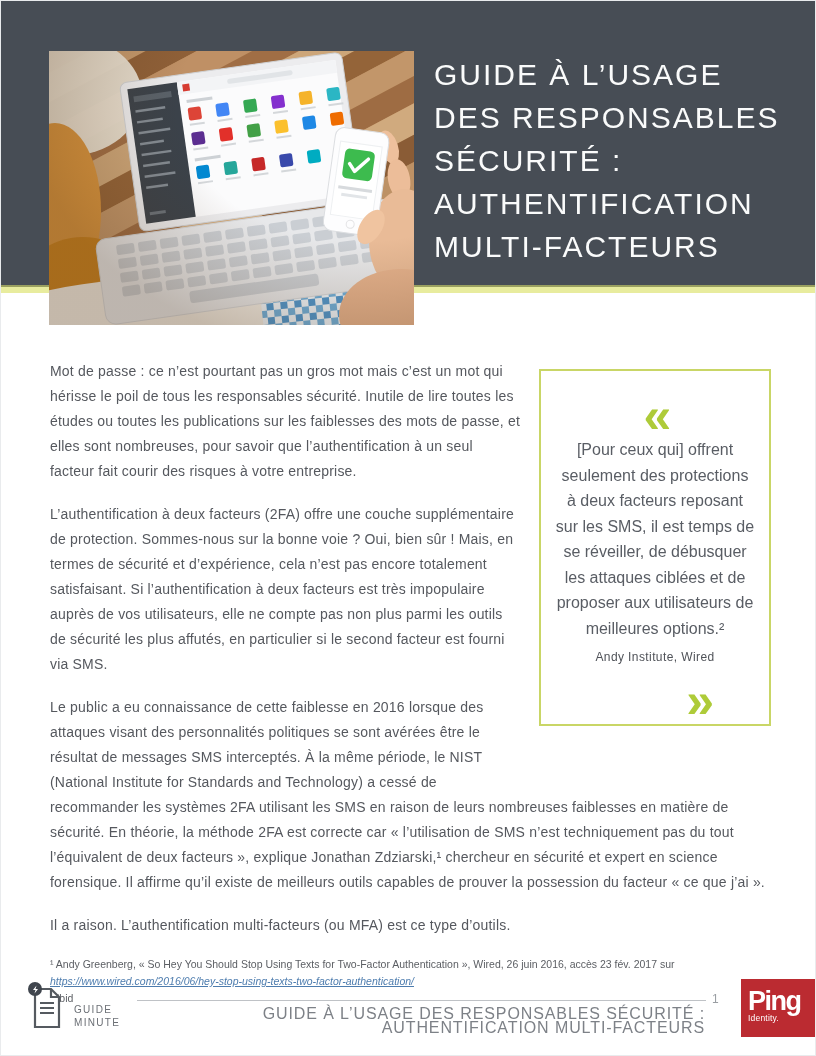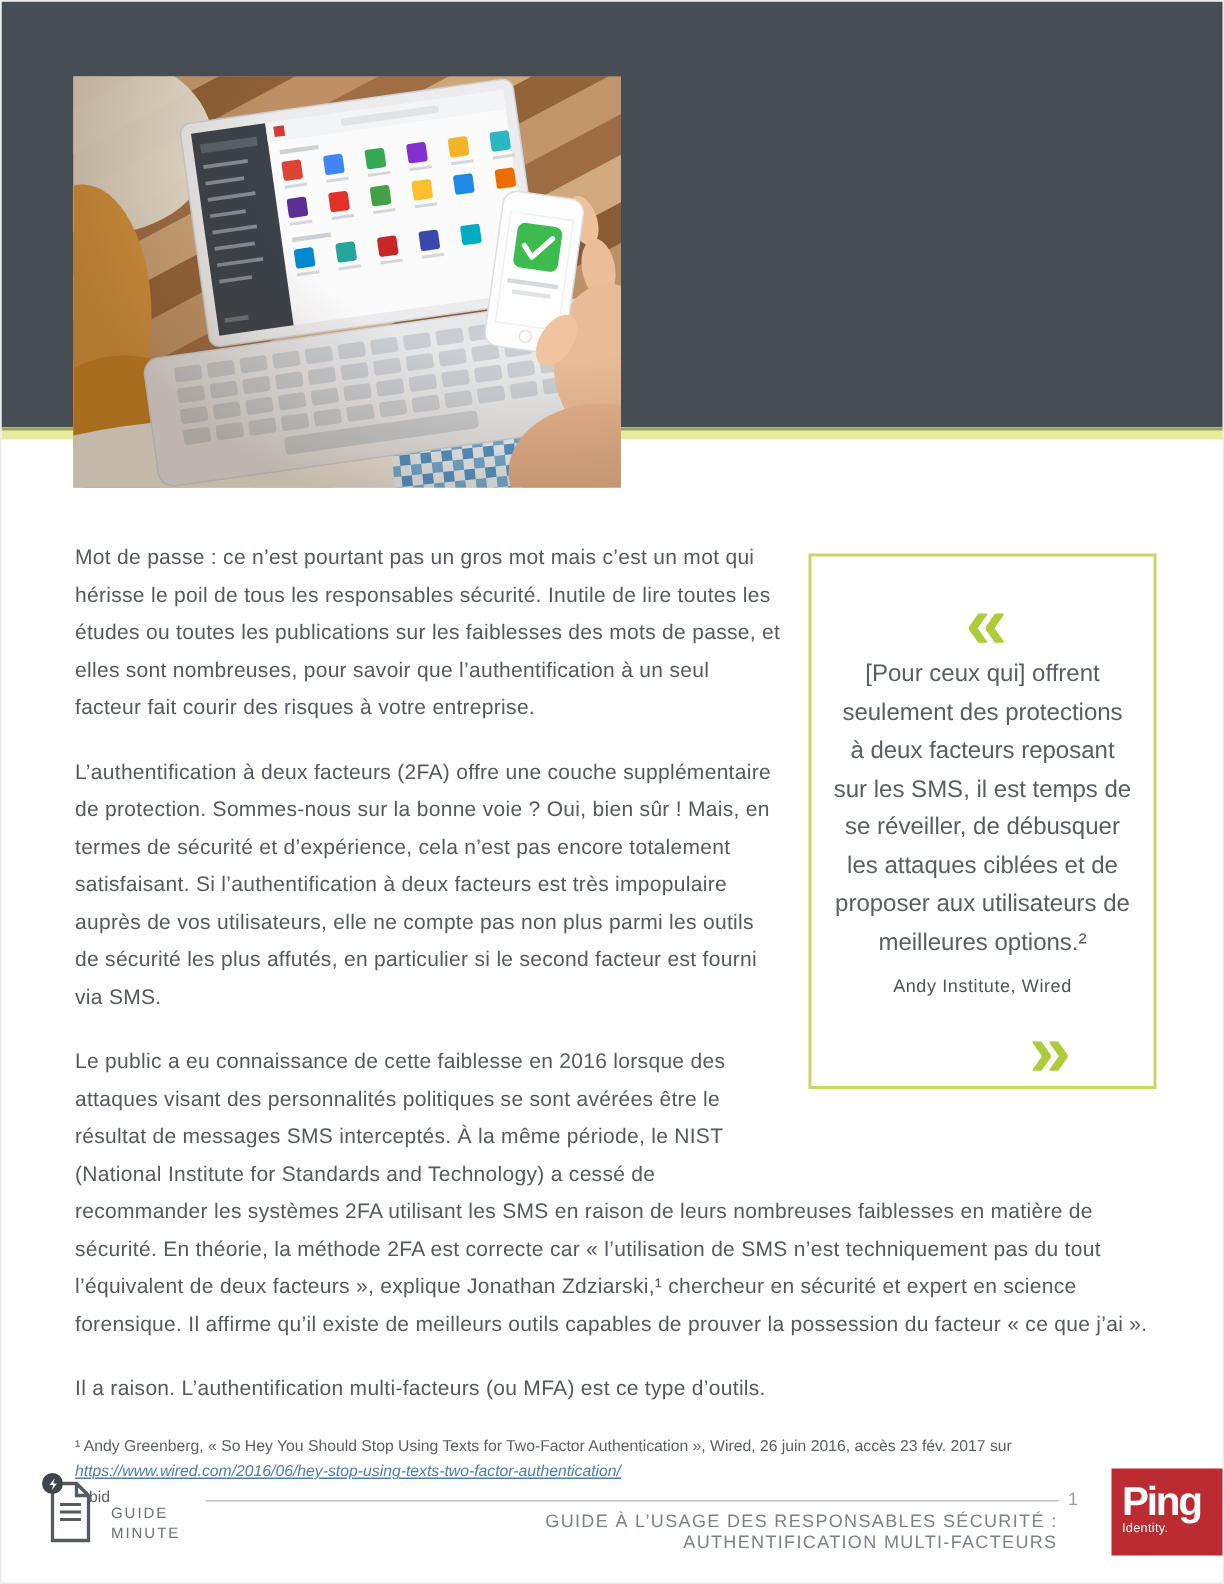--- a/index.html
+++ b/index.html
@@ -29,21 +29,21 @@
 
   .footnotes{margin-top:12px;font-size:10.5px;line-height:17px;color:#5b5e63;}
   .footnotes a{color:#4d7cae;font-style:italic;}
 
   
   .fm-icon{position:absolute;left:26px;top:980px;}
   .fm-label{position:absolute;left:73px;top:1002px;font-size:10px;letter-spacing:1.3px;
             color:#6b6f75;line-height:13px;}
   .f-line{position:absolute;left:136px;top:999px;width:569px;height:1px;background:#bfc2c6;}
   .f-num{position:absolute;left:711px;top:991px;font-size:12px;color:#9a9ea3;}
-  .f-title{position:absolute;right:110px;top:1006px;text-align:right;font-size:12px;
+  .f-title{position:absolute;right:110px;top:1006px;text-align:right;font-size:16px;
            letter-spacing:.9px;color:#7d8187;line-height:14px;}
   .logo{position:absolute;left:740px;top:978px;width:82px;height:58px;background:#bb2b31;
         color:#ffffff;box-sizing:border-box;padding:9px 0 0 7px;}
   .logo-ping{font-size:27px;font-weight:700;letter-spacing:-1.5px;line-height:26px;}
   .logo-id{font-size:8.5px;letter-spacing:.2px;margin-top:-1px;}
 </style>
 </head>
 <body>
 
 <div class="page">
@@ -230,20 +230,27 @@
         <rect x="286" y="136" width="34" height="3" fill="#d7dadd"></rect>
         <rect x="290" y="143" width="26" height="3" fill="#e2e5e8"></rect>
         <circle cx="303" cy="173" r="4" fill="none" stroke="#e3e3e5"></circle>
       </g>
       <ellipse cx="322" cy="176" rx="11" ry="19" fill="#f0c4a0" transform="rotate(32 322 176)"></ellipse>
 
       <rect x="0" y="0" width="365" height="274" fill="url(#vign)"></rect>
     </svg>
   </div>
 
+  <div class="title">
+    <div>GUIDE À L’USAGE</div>
+    <div>DES RESPONSABLES</div>
+    <div>SÉCURITÉ :</div>
+    <div>AUTHENTIFICATION</div>
+    <div>MULTI-FACTEURS</div>
+  </div>
 
   <div class="content">
 
     <aside class="quote-box">
       <div class="q-open">«</div>
       <div class="q-text">[Pour ceux qui] offrent seulement des protections à deux facteurs reposant sur les SMS, il est temps de se réveiller, de débusquer les attaques ciblées et de proposer aux utilisateurs de meilleures options.²</div>
       <div class="q-attr">Andy Institute, Wired</div>
       <div class="q-close">»</div>
     </aside>
 

